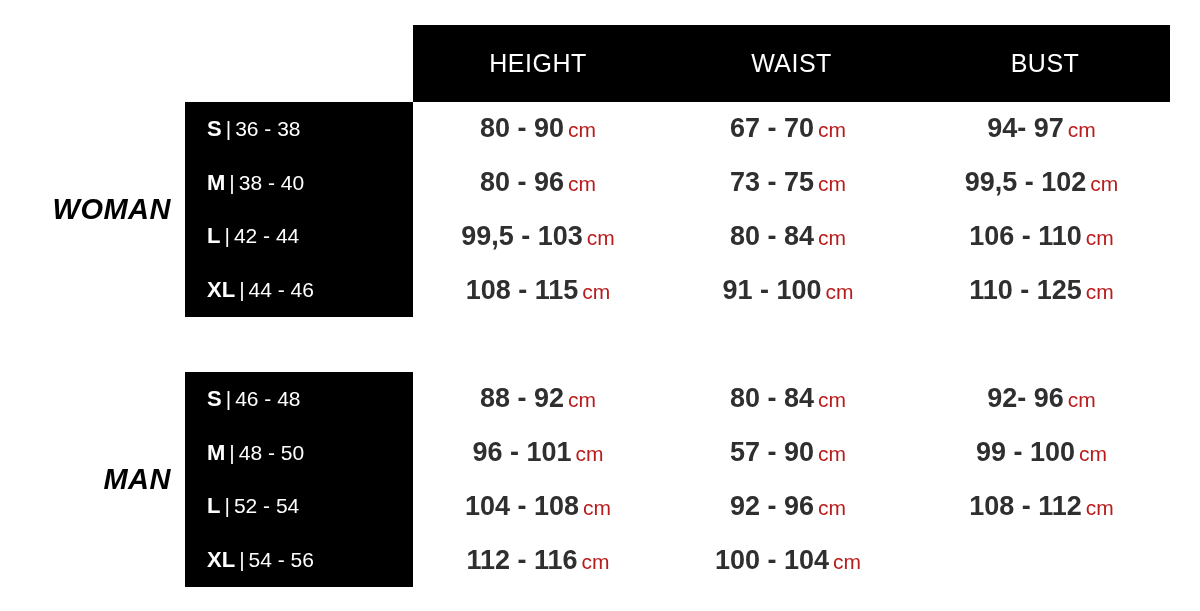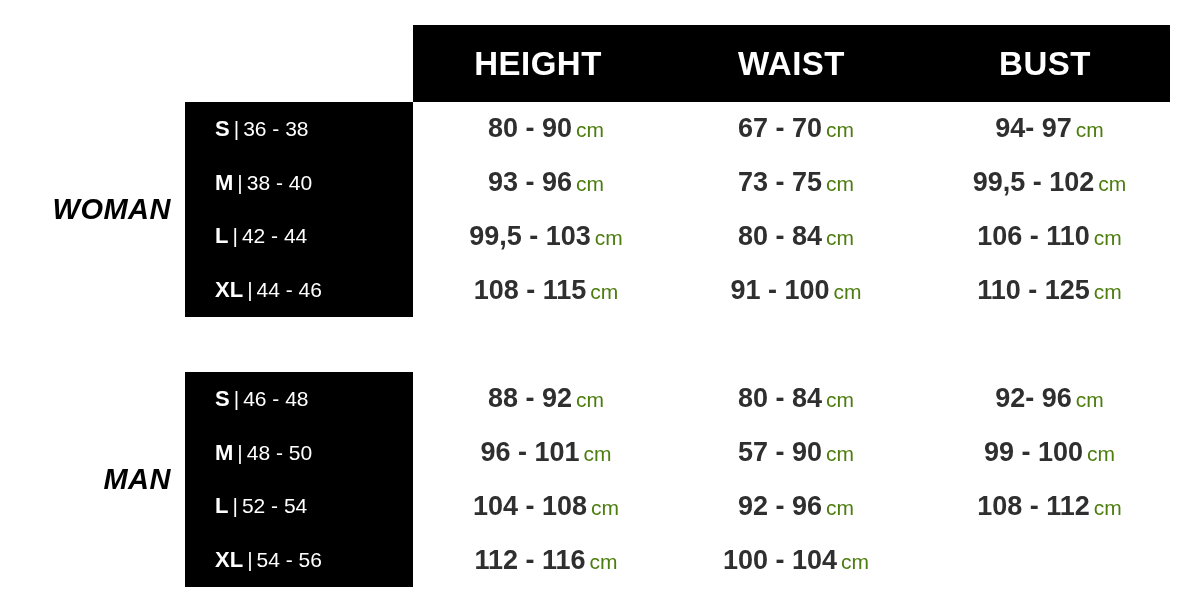--- a/index.html
+++ b/index.html
@@ -23,22 +23,22 @@
     left: 413px;
     top: 25px;
     width: 757px;
     height: 77px;
     background: #000000;
     display: flex;
     align-items: center;
   }
   .header-cell {
     color: #ffffff;
-    font-size: 33px;
-    font-weight: 700;
+    font-size: 25px;
+    font-weight: 400;
     text-align: center;
     letter-spacing: 0.5px;
   }
   .hc-height { width: 250px; }
   .hc-bust   { width: 250px; }
   .hc-waist  { width: 257px; }
 
   
   .group {
     position: absolute;
@@ -77,21 +77,20 @@
     position: absolute;
     left: 185px;
     top: 0;
     width: 1015px;
     height: 215px;
   }
   .row {
     display: flex;
     align-items: center;
     height: 53.75px;
-    margin-left: 8px;
   }
   .size-cell {
     width: 228px;
     padding-left: 22px;
     color: #ffffff;
     font-size: 21px;
     white-space: nowrap;
   }
   .size-cell .sz {
     font-weight: bold;
@@ -113,21 +112,21 @@
     white-space: nowrap;
   }
   .meas-cell .val {
     font-weight: bold;
     font-size: 27px;
     color: #2f2f2f;
   }
   .meas-cell .unit {
     font-weight: normal;
     font-size: 21px;
-    color: #4d7c0f;
+    color: #b91c1c;
     padding-left: 4px;
   }
   .mc-height { width: 250px; }
   .mc-bust   { width: 250px; }
   .mc-waist  { width: 257px; }
 </style>
 </head>
 <body>
 
 <div class="sheet">
@@ -149,21 +148,21 @@
         </div>
         <div class="meas-cell mc-height"><span class="val">80 - 90</span><span class="unit">cm</span></div>
         <div class="meas-cell mc-bust"><span class="val">67 - 70</span><span class="unit">cm</span></div>
         <div class="meas-cell mc-waist"><span class="val">94- 97</span><span class="unit">cm</span></div>
       </div>
 
       <div class="row">
         <div class="size-cell">
           <span class="sz">M</span><span class="sep">|</span><span class="rng">38 - 40</span>
         </div>
-        <div class="meas-cell mc-height"><span class="val">93 - 96</span><span class="unit">cm</span></div>
+        <div class="meas-cell mc-height"><span class="val">80 - 96</span><span class="unit">cm</span></div>
         <div class="meas-cell mc-bust"><span class="val">73 - 75</span><span class="unit">cm</span></div>
         <div class="meas-cell mc-waist"><span class="val">99,5 - 102</span><span class="unit">cm</span></div>
       </div>
 
       <div class="row">
         <div class="size-cell">
           <span class="sz">L</span><span class="sep">|</span><span class="rng">42 - 44</span>
         </div>
         <div class="meas-cell mc-height"><span class="val">99,5 - 103</span><span class="unit">cm</span></div>
         <div class="meas-cell mc-bust"><span class="val">80 - 84</span><span class="unit">cm</span></div>

